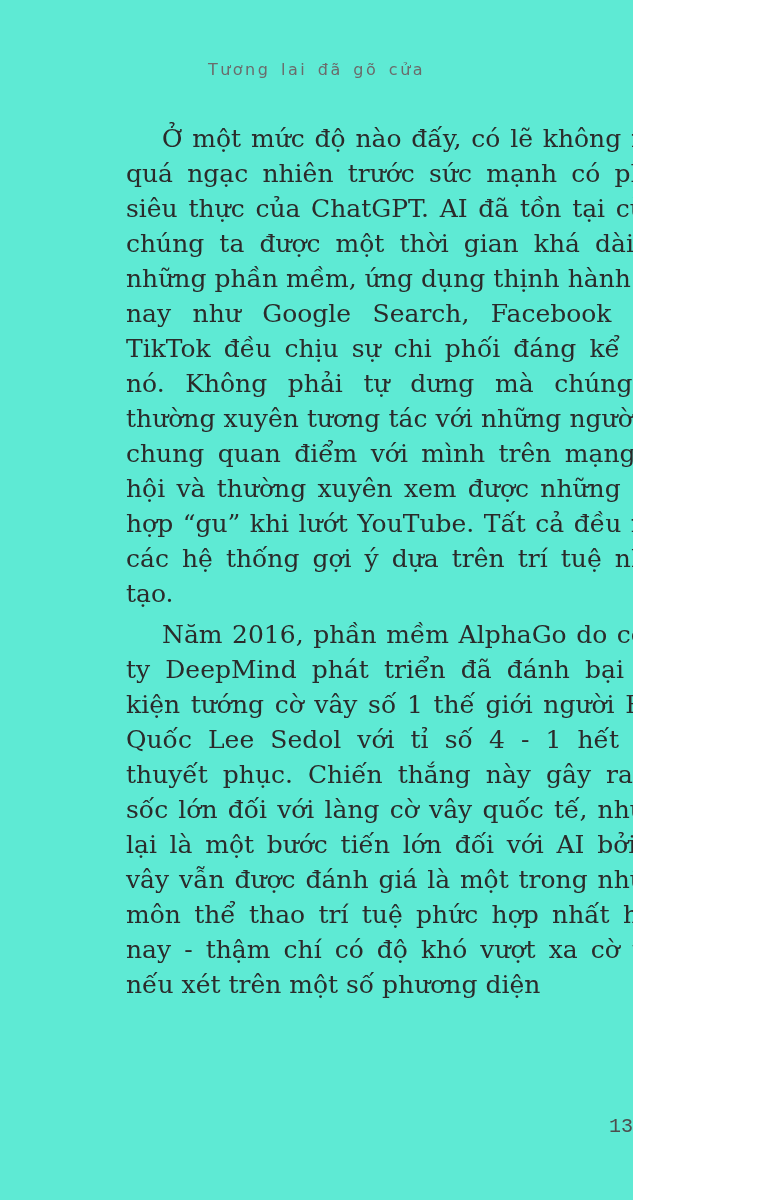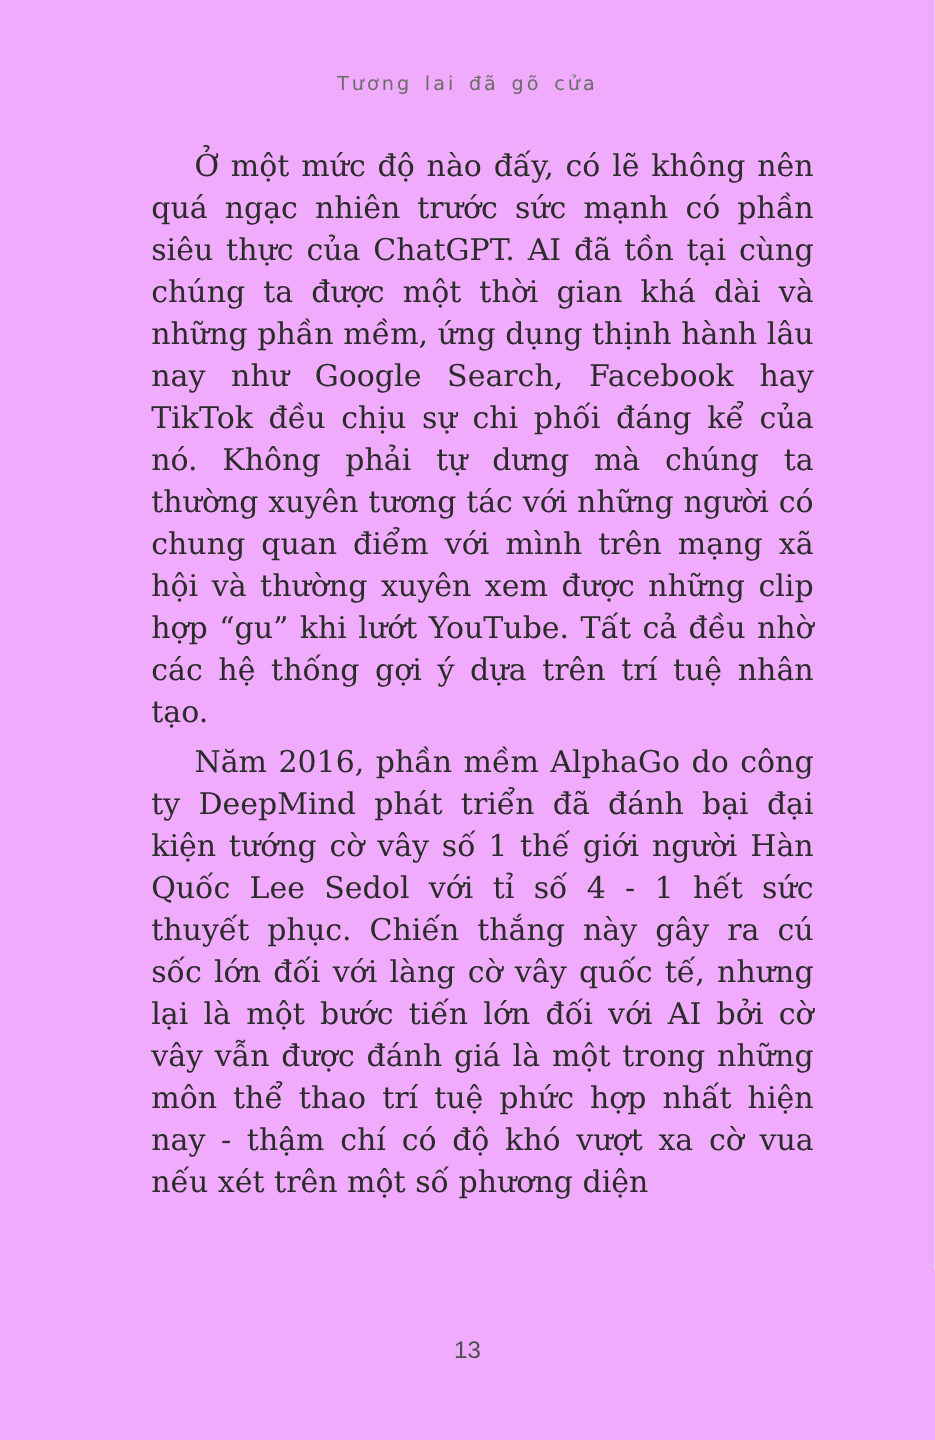--- a/index.html
+++ b/index.html
@@ -2,23 +2,23 @@
 <html lang="vi"><head>
 <meta charset="utf-8">
 <style>
   html, body {
     margin: 0;
     padding: 0;
     background: #ffffff;
   }
   .page {
     position: relative;
-    width: 779px;
+    width: 633px;
     height: 1200px;
-    background: #f0abfc;
+    background: #5eead4;
     overflow: hidden;
     font-family: "DejaVu Serif", serif;
   }
   .running-head {
     position: absolute;
     top: 60px;
     left: 0;
     width: 100%;
     text-align: center;
     font-family: "DejaVu Sans", "Liberation Sans", sans-serif;
@@ -46,22 +46,22 @@
     margin-left: 20px;
   }
   .lead-italic {
     font-style: italic;
   }
   .page-number {
     position: absolute;
     top: 1115px;
     left: 0;
     width: 100%;
-    text-align: center;
-    font-family: Liberation Sans, sans-serif;
+    text-align: right;
+    font-family: Liberation Mono, monospace;
     font-size: 20px;
     color: #4d4d4d;
   }
 </style>
 </head>
 <body>
 
 <div class="page">
 
   <div class="running-head">Tương lai đã gõ cửa</div>

